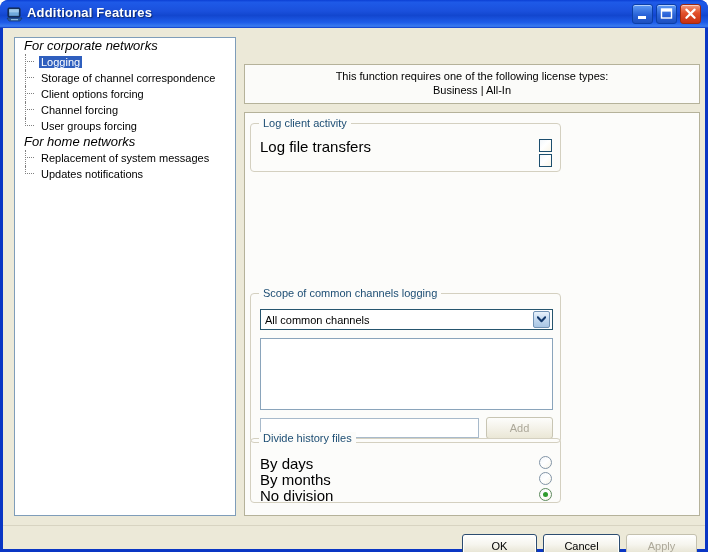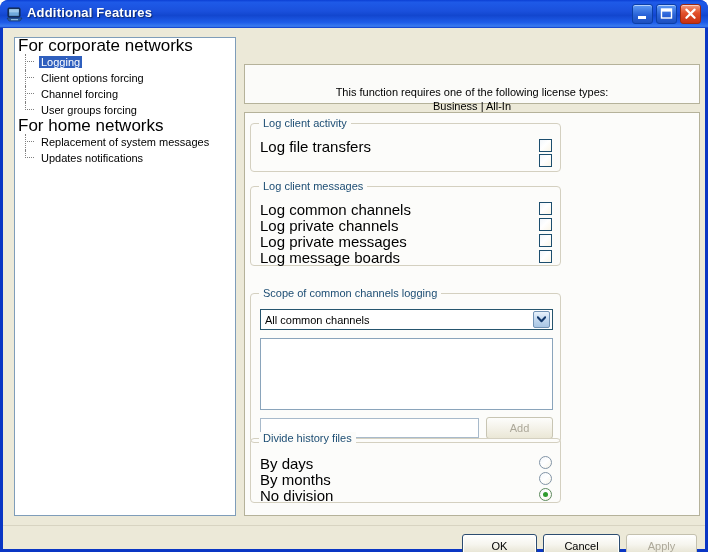--- a/index.html
+++ b/index.html
@@ -65,25 +65,26 @@
   #tree-panel {
     position: absolute; left: 11px; top: 9px;
     width: 222px; height: 479px;
     background: #FFFFFF;
     border: 1px solid #7F9DB9;
     overflow: hidden;
   }
   .tree-root {
     position: relative;
     height: 16px;
-    padding-left: 1px;
+    padding-left: 7px;
     line-height: 16px;
-    font-size: 17px;
-    color: #000;
-    white-space: nowrap;
+    font-size: 13px;
+    color: #000;
+    white-space: nowrap;
+    font-style: italic;
   }
   .tree-child {
     position: relative;
     height: 16px;
     padding-left: 24px;
     line-height: 16px;
     font-size: 11px;
     color: #000;
     white-space: nowrap;
   }
@@ -111,21 +112,21 @@
     width: 456px; height: 40px;
     background: #FBFBF9;
     border: 1px solid #B5B29A;
     text-align: center;
   }
   #license-box .ln {
     font-size: 11px;
     color: #000;
     line-height: 14px;
   }
-  #license-box .ln1 { margin-top: 20px; }
+  #license-box .ln1 { margin-top: 4px; }
 
   #right-panel {
     position: absolute; left: 241px; top: 84px;
     width: 456px; height: 404px;
     background: #FCFCFA;
     border: 1px solid #B5B29A;
     overflow: hidden;
   }
 
   
@@ -284,20 +285,25 @@
       <div class="tree-root" style="top:0">
         <span class="tree-label">For corporate networks</span>
       </div>
 
       <div class="tree-child">
         <span class="vline"></span>
         <span class="dash"></span>
         <span class="tree-label-sel">Logging</span>
       </div>
 
+      <div class="tree-child">
+        <span class="vline"></span>
+        <span class="dash"></span>
+        <span class="tree-label">Storage of channel correspondence</span>
+      </div>
 
       <div class="tree-child">
         <span class="vline"></span>
         <span class="dash"></span>
         <span class="tree-label">Client options forcing</span>
       </div>
 
       <div class="tree-child">
         <span class="vline"></span>
         <span class="dash"></span>
@@ -338,35 +344,20 @@
 
       <div class="grp" style="left:5px; top:10px; width:311px; height:49px;padding-left:16px;">
         <div class="grp-title">Log client activity</div>
 
         <div class="row" style="top:16px;">Log file transfers</div>
         <div class="cb" style="left:288px; top:15px;"></div>
 
         <div class="cb" style="left:288px; top:30px;"></div>
       </div>
 
-      <div class="grp" style="left:5px; top:73px; width:311px; height:80px;">
-        <div class="grp-title">Log client messages</div>
-
-        <div class="row" style="top:16px;">Log common channels</div>
-        <div class="cb" style="left:288px; top:15px;"></div>
-
-        <div class="row" style="top:32px;">Log private channels</div>
-        <div class="cb" style="left:288px; top:31px;"></div>
-
-        <div class="row" style="top:48px;">Log private messages</div>
-        <div class="cb" style="left:288px; top:47px;"></div>
-
-        <div class="row" style="top:64px;">Log message boards</div>
-        <div class="cb" style="left:288px; top:63px;"></div>
-      </div>
 
       <div class="grp" style="left:5px; top:180px; width:311px; height:150px;">
         <div class="grp-title">Scope of common channels logging</div>
 
         <div class="combo" style="left:9px; top:15px; width:293px;">
           <div class="val">All common channels</div>
           <div class="arrow">
             <svg width="9" height="7" viewBox="0 0 9 7">
               <path d="M0.8 1.2 L4.5 5.2 L8.2 1.2" fill="none" stroke="#12386B" stroke-width="2" stroke-linecap="round" stroke-linejoin="round"></path>
             </svg>

